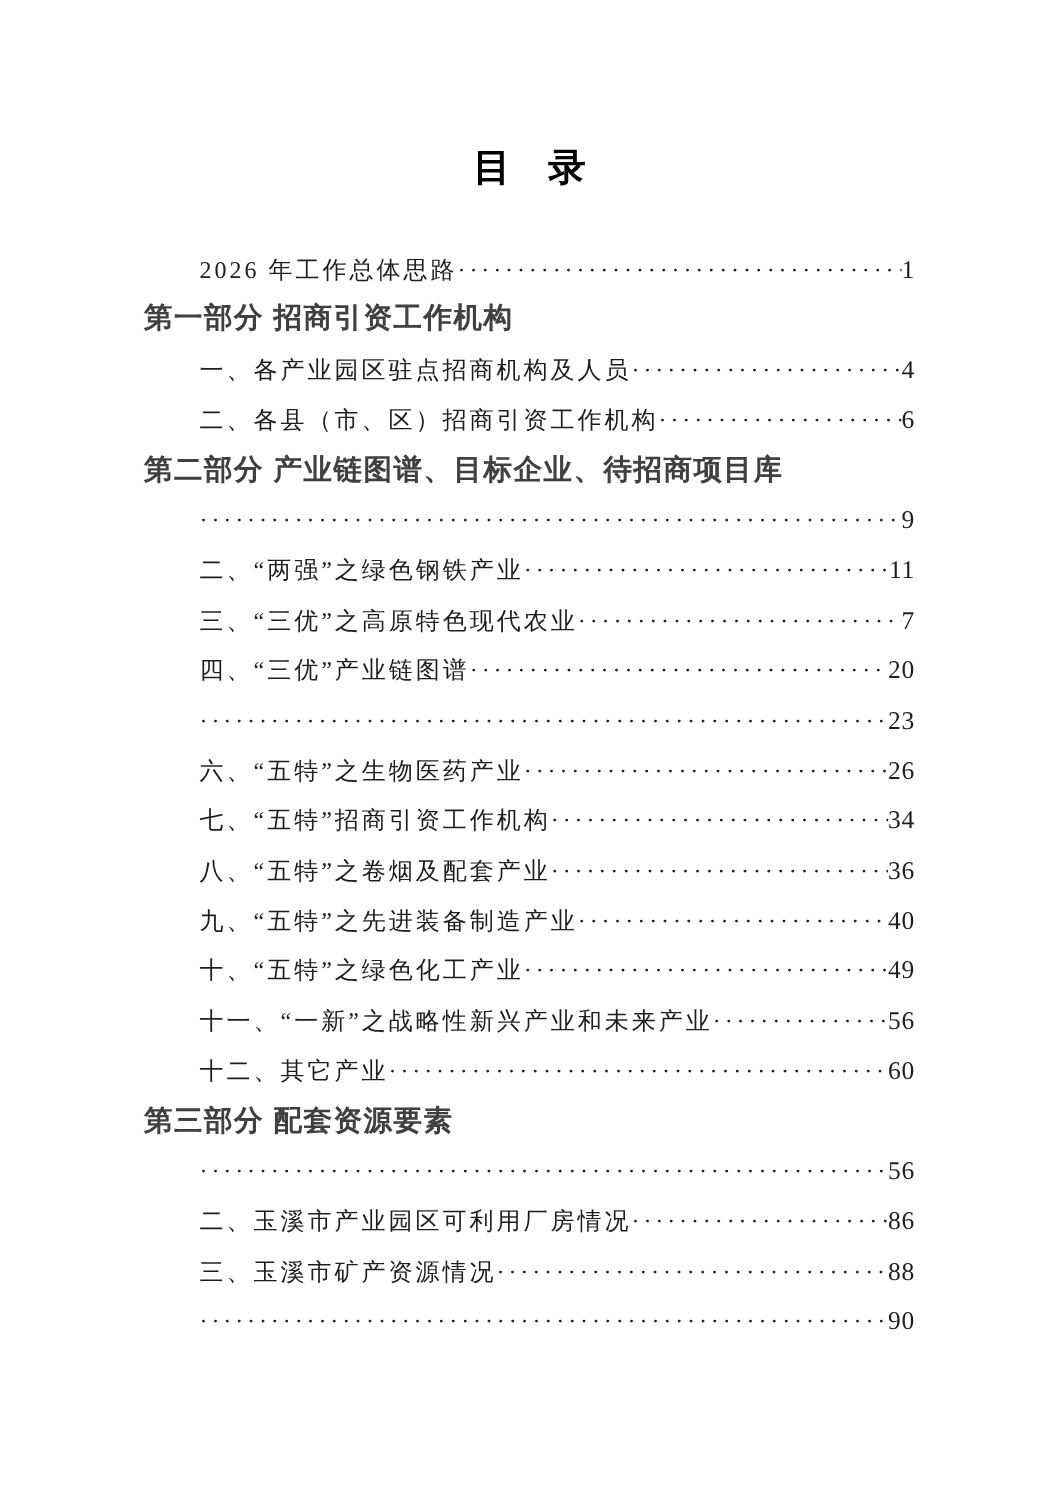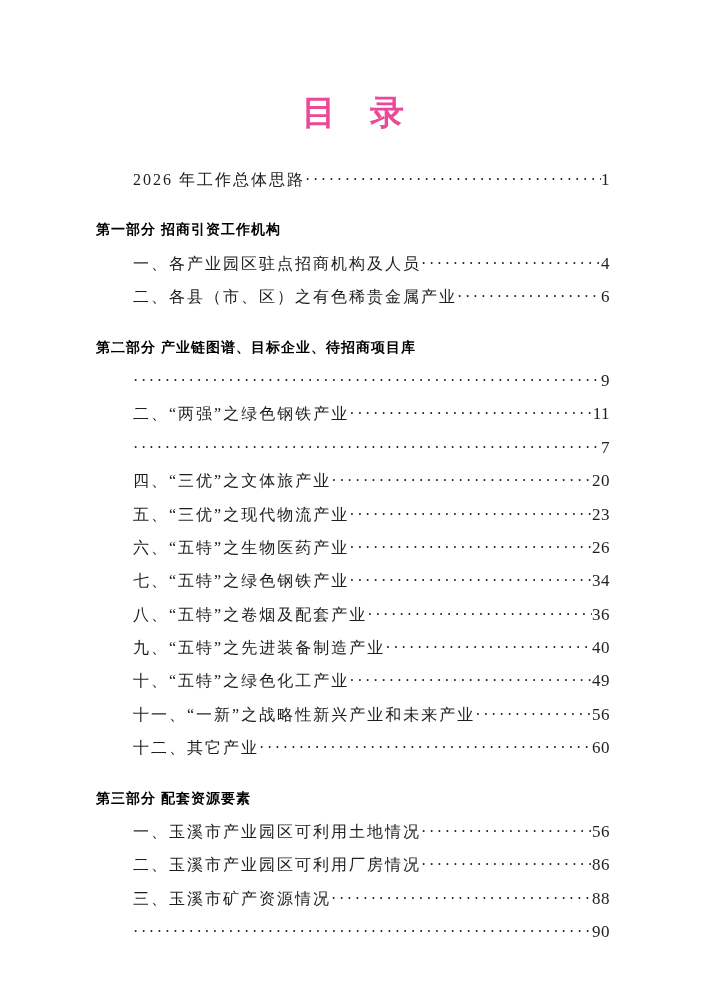--- a/index.html
+++ b/index.html
@@ -17,24 +17,24 @@
   .page {
     box-sizing: border-box;
     width: 707px;
     height: 999px;
     padding: 90px 97px 0 96px;
     background: #ffffff;
   }
   .doc-title {
     margin: 0 0 28px 0;
     text-align: center;
-    font-size: 34px;
+    font-size: 25px;
     line-height: 45px;
     font-weight: bold;
-    color: #ec4899;
+    color: #000000;
     font-family: "Liberation Serif", "DejaVu Serif", serif;
   }
   .toc {
     width: 514px;
   }
   .toc-line {
     display: flex;
     align-items: baseline;
     height: 33.4px;
     line-height: 33.4px;
@@ -42,24 +42,23 @@
   }
   .toc-line.entry {
     padding-left: 37px;
     font-size: 16px;
     letter-spacing: 2px;
     color: #1e1e1e;
   }
   .toc-line.heading {
     font-family: "Liberation Sans", "DejaVu Sans", sans-serif;
     font-weight: bold;
-    font-size: 14px;
+    font-size: 19px;
     letter-spacing: 1px;
-    color: #000000;
-    margin-top: 17px;
+    color: #404040;
   }
   .toc-line .label {
     flex: 0 0 auto;
   }
   .toc-line .leader {
     flex: 1 1 auto;
     overflow: hidden;
     white-space: nowrap;
     font-size: 16px;
     letter-spacing: 2.6px;
@@ -91,65 +90,65 @@
     <span class="label">第一部分  招商引资工作机构</span>
   </div>
 
   <div class="toc-line entry">
     <span class="label">一、各产业园区驻点招商机构及人员</span>
     <span class="leader" aria-hidden="true">··························································································</span>
     <span class="pagenum">4</span>
   </div>
 
   <div class="toc-line entry">
-    <span class="label">二、各县（市、区）之有色稀贵金属产业</span>
+    <span class="label">二、各县（市、区）招商引资工作机构</span>
     <span class="leader" aria-hidden="true">··························································································</span>
     <span class="pagenum">6</span>
   </div>
 
   <div class="toc-line heading">
     <span class="label">第二部分  产业链图谱、目标企业、待招商项目库</span>
   </div>
 
   <div class="toc-line entry">
     <span class="leader" aria-hidden="true">··························································································</span>
     <span class="pagenum">9</span>
   </div>
 
   <div class="toc-line entry">
     <span class="label">二、“两强”之绿色钢铁产业</span>
     <span class="leader" aria-hidden="true">··························································································</span>
     <span class="pagenum">11</span>
   </div>
 
   <div class="toc-line entry">
+    <span class="label">三、“三优”之高原特色现代农业</span>
     <span class="leader" aria-hidden="true">··························································································</span>
     <span class="pagenum">7</span>
   </div>
 
   <div class="toc-line entry">
-    <span class="label">四、“三优”之文体旅产业</span>
+    <span class="label">四、“三优”产业链图谱</span>
     <span class="leader" aria-hidden="true">··························································································</span>
     <span class="pagenum">20</span>
   </div>
 
   <div class="toc-line entry">
-    <span class="label">五、“三优”之现代物流产业</span>
     <span class="leader" aria-hidden="true">··························································································</span>
     <span class="pagenum">23</span>
   </div>
 
   <div class="toc-line entry">
     <span class="label">六、“五特”之生物医药产业</span>
     <span class="leader" aria-hidden="true">··························································································</span>
     <span class="pagenum">26</span>
   </div>
 
   <div class="toc-line entry">
-    <span class="label">七、“五特”之绿色钢铁产业</span>
+    <span class="label">七、“五特”招商引资工作机构</span>
     <span class="leader" aria-hidden="true">··························································································</span>
     <span class="pagenum">34</span>
   </div>
 
   <div class="toc-line entry">
     <span class="label">八、“五特”之卷烟及配套产业</span>
     <span class="leader" aria-hidden="true">··························································································</span>
     <span class="pagenum">36</span>
   </div>
 
@@ -175,21 +174,20 @@
     <span class="label">十二、其它产业</span>
     <span class="leader" aria-hidden="true">··························································································</span>
     <span class="pagenum">60</span>
   </div>
 
   <div class="toc-line heading">
     <span class="label">第三部分  配套资源要素</span>
   </div>
 
   <div class="toc-line entry">
-    <span class="label">一、玉溪市产业园区可利用土地情况</span>
     <span class="leader" aria-hidden="true">··························································································</span>
     <span class="pagenum">56</span>
   </div>
 
   <div class="toc-line entry">
     <span class="label">二、玉溪市产业园区可利用厂房情况</span>
     <span class="leader" aria-hidden="true">··························································································</span>
     <span class="pagenum">86</span>
   </div>
 

